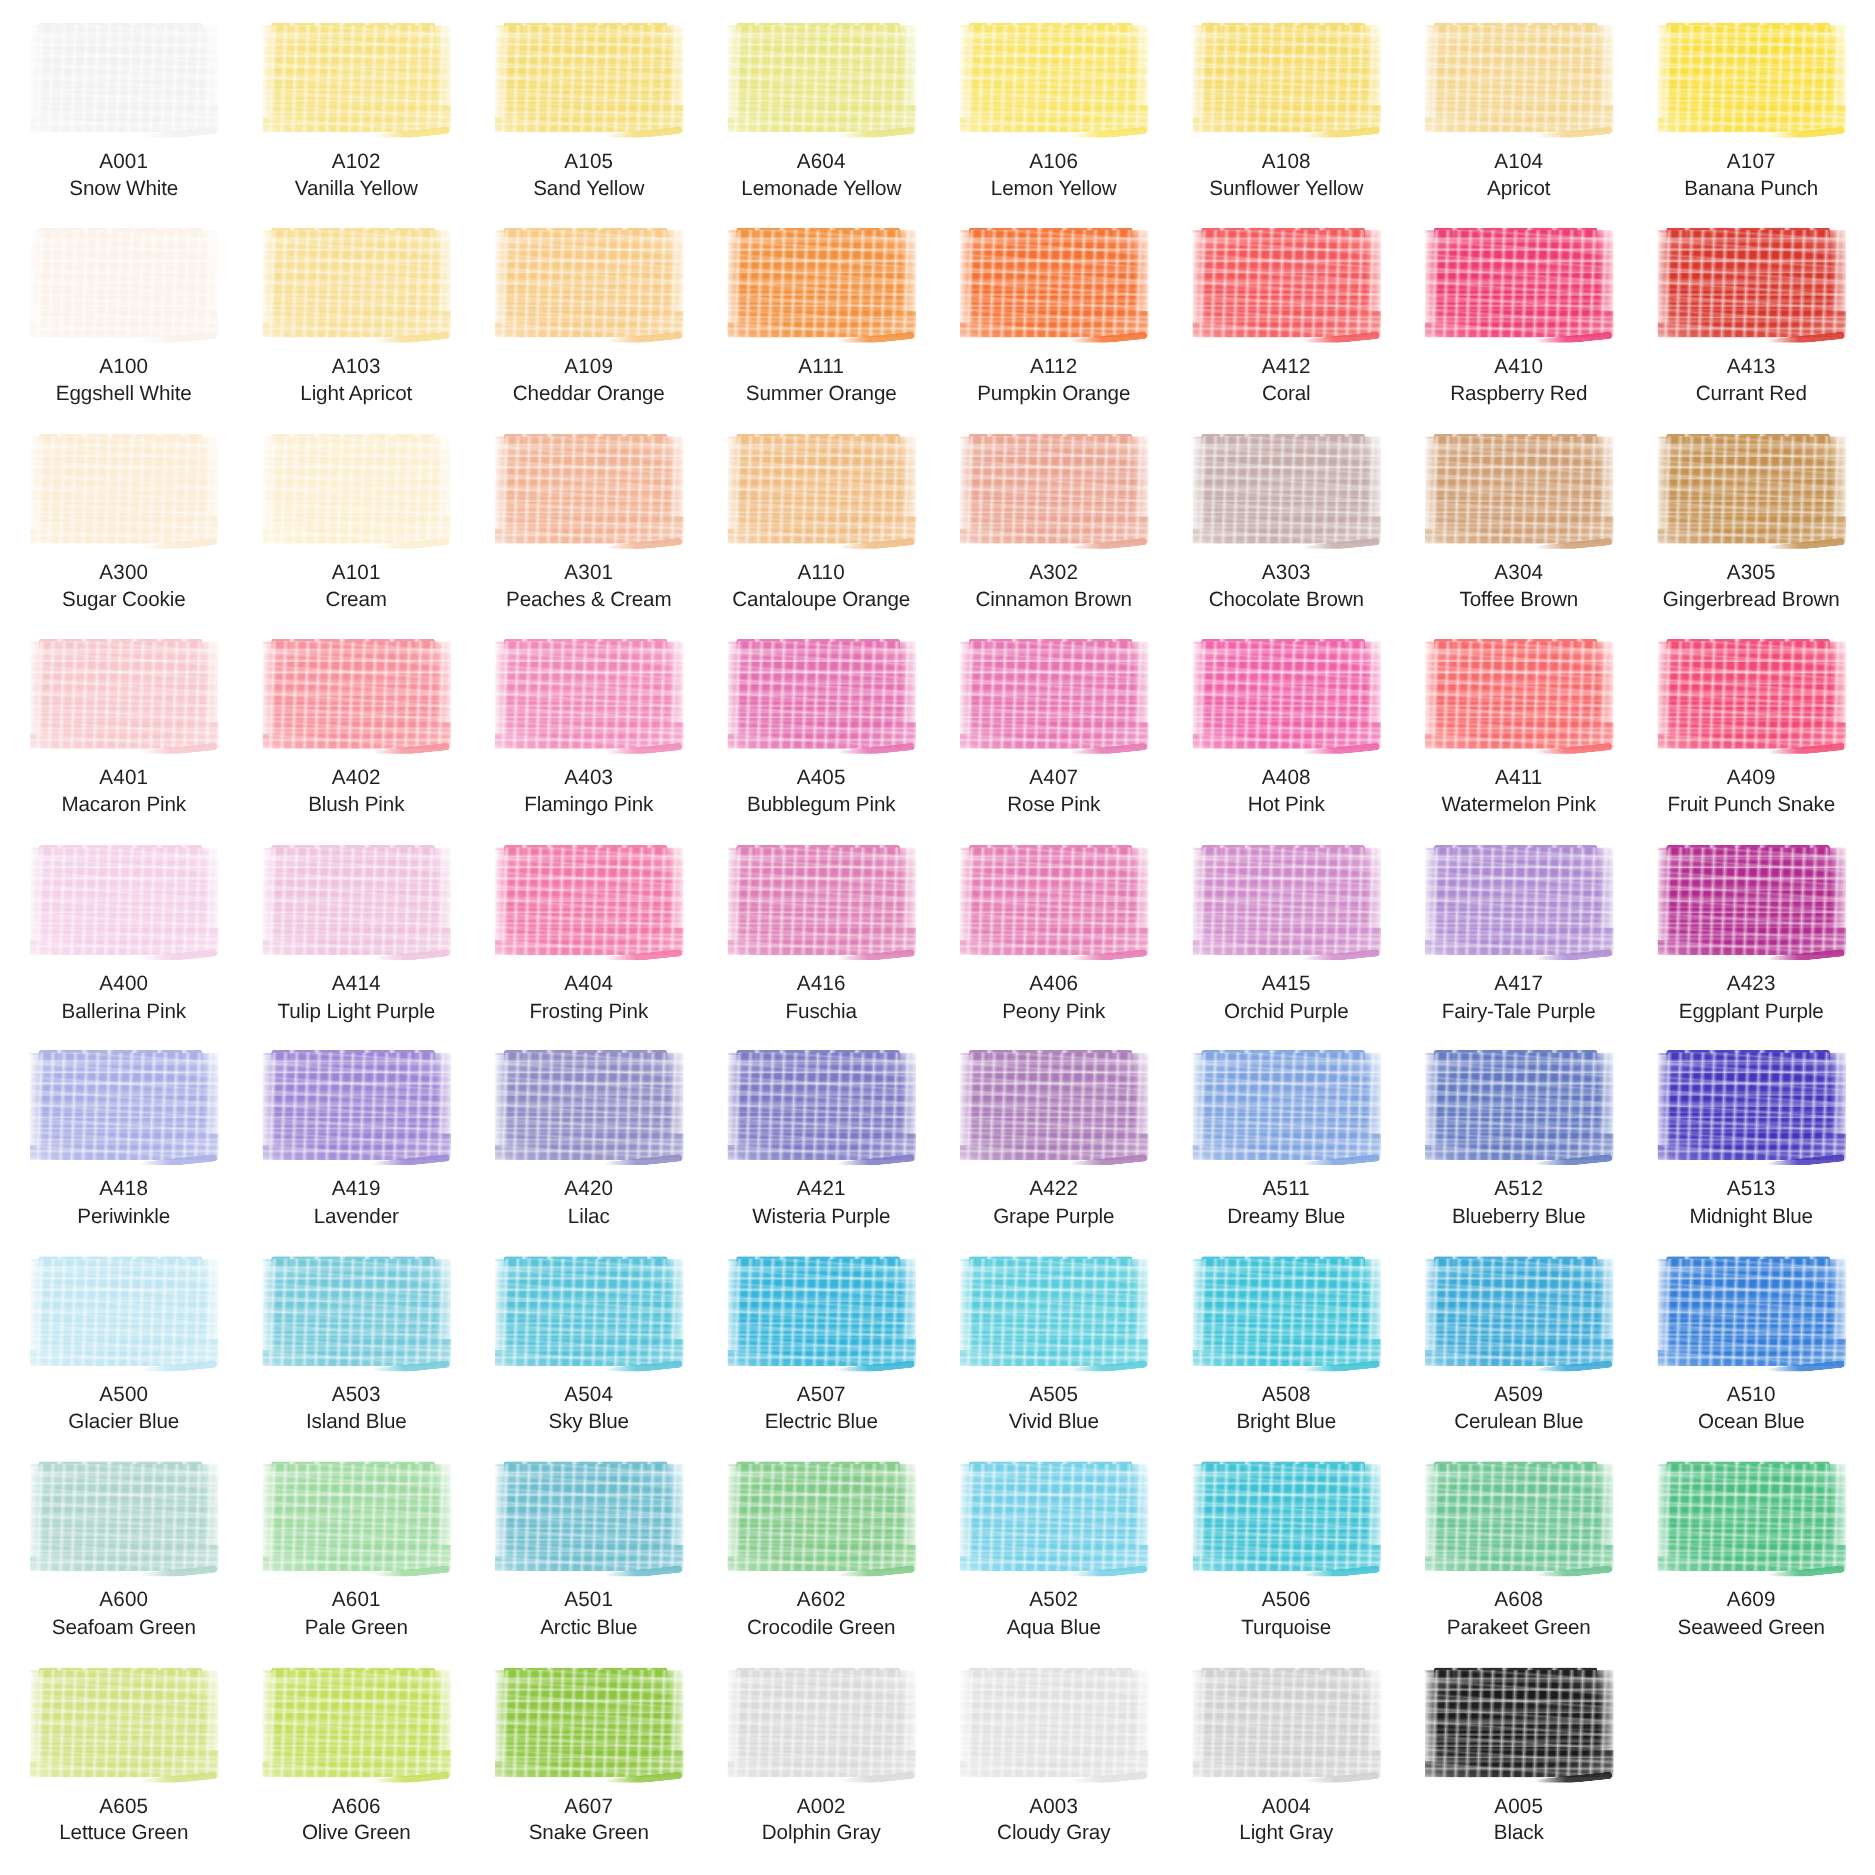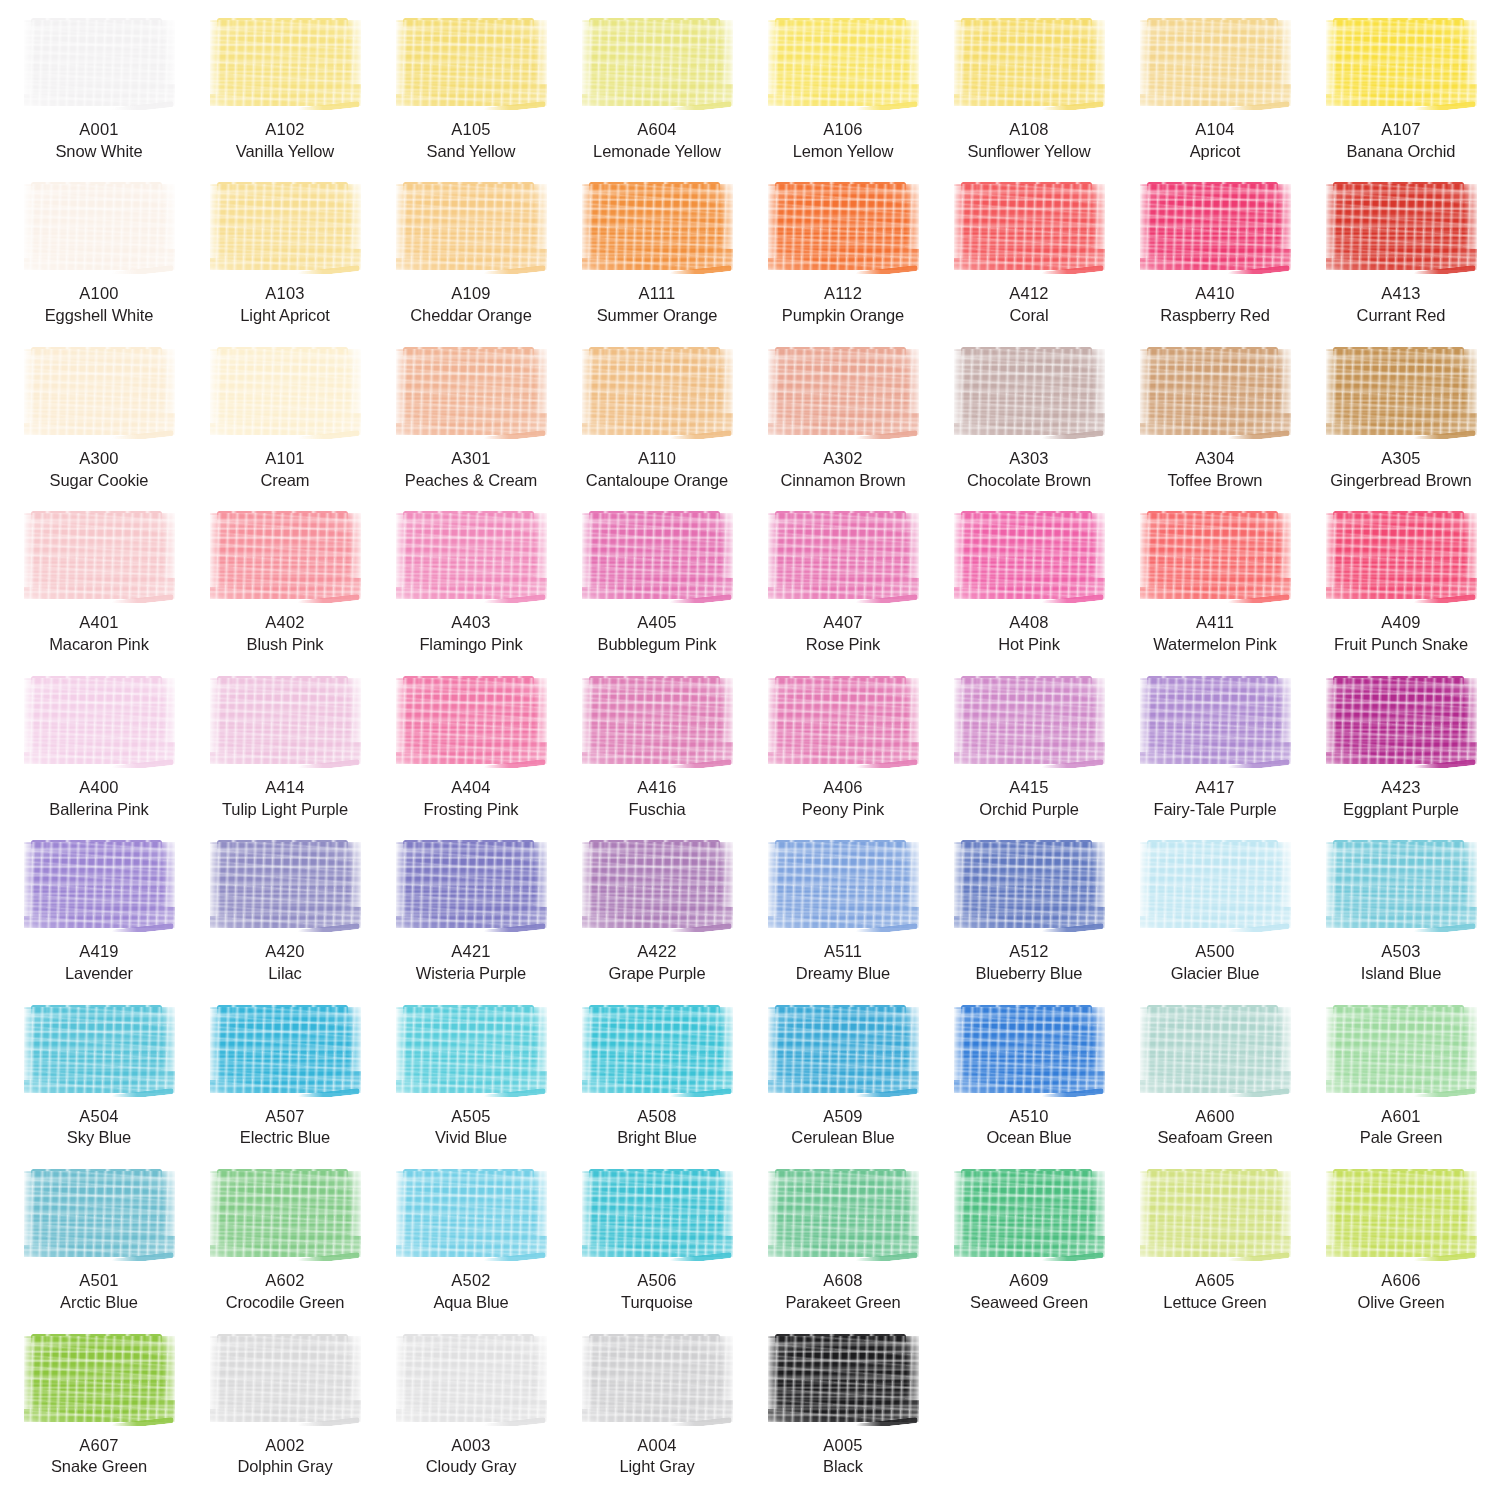--- a/index.html
+++ b/index.html
@@ -230,21 +230,21 @@
       <div class="swatch-patch" style="--c: #f9e042;">
         <div class="cap"></div>
         <div class="base"></div>
         <div class="grain"></div>
         <div class="tail"></div>
         <div class="edge-l"></div>
         <div class="edge-r"></div>
       </div>
       <div class="swatch-label">
         <span class="swatch-code">A107</span>
-        <span class="swatch-name">Banana Orchid</span>
+        <span class="swatch-name">Banana Punch</span>
       </div>
     </div>
     <div class="swatch-cell">
       <div class="swatch-patch" style="--c: #faf1e9;">
         <div class="cap"></div>
         <div class="base"></div>
         <div class="grain"></div>
         <div class="tail"></div>
         <div class="edge-l"></div>
         <div class="edge-r"></div>
@@ -682,20 +682,34 @@
         <div class="tail"></div>
         <div class="edge-l"></div>
         <div class="edge-r"></div>
       </div>
       <div class="swatch-label">
         <span class="swatch-code">A423</span>
         <span class="swatch-name">Eggplant Purple</span>
       </div>
     </div>
     <div class="swatch-cell">
+      <div class="swatch-patch" style="--c: #a8aee4;">
+        <div class="cap"></div>
+        <div class="base"></div>
+        <div class="grain"></div>
+        <div class="tail"></div>
+        <div class="edge-l"></div>
+        <div class="edge-r"></div>
+      </div>
+      <div class="swatch-label">
+        <span class="swatch-code">A418</span>
+        <span class="swatch-name">Periwinkle</span>
+      </div>
+    </div>
+    <div class="swatch-cell">
       <div class="swatch-patch" style="--c: #9c85d3;">
         <div class="cap"></div>
         <div class="base"></div>
         <div class="grain"></div>
         <div class="tail"></div>
         <div class="edge-l"></div>
         <div class="edge-r"></div>
       </div>
       <div class="swatch-label">
         <span class="swatch-code">A419</span>
@@ -763,20 +777,34 @@
         <div class="cap"></div>
         <div class="base"></div>
         <div class="grain"></div>
         <div class="tail"></div>
         <div class="edge-l"></div>
         <div class="edge-r"></div>
       </div>
       <div class="swatch-label">
         <span class="swatch-code">A512</span>
         <span class="swatch-name">Blueberry Blue</span>
+      </div>
+    </div>
+    <div class="swatch-cell">
+      <div class="swatch-patch" style="--c: #4435bb;">
+        <div class="cap"></div>
+        <div class="base"></div>
+        <div class="grain"></div>
+        <div class="tail"></div>
+        <div class="edge-l"></div>
+        <div class="edge-r"></div>
+      </div>
+      <div class="swatch-label">
+        <span class="swatch-code">A513</span>
+        <span class="swatch-name">Midnight Blue</span>
       </div>
     </div>
     <div class="swatch-cell">
       <div class="swatch-patch" style="--c: #bfe6f2;">
         <div class="cap"></div>
         <div class="base"></div>
         <div class="grain"></div>
         <div class="tail"></div>
         <div class="edge-l"></div>
         <div class="edge-r"></div>

